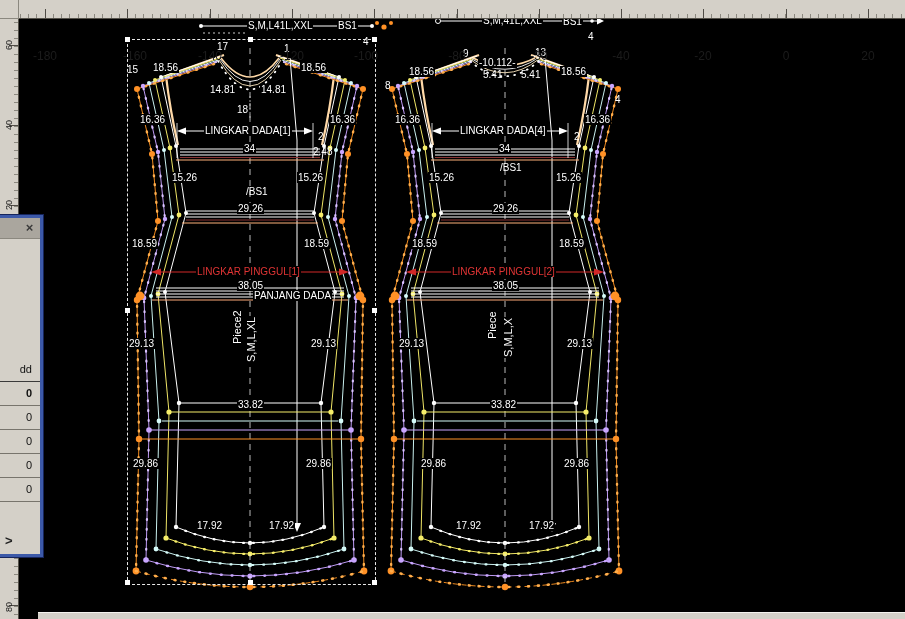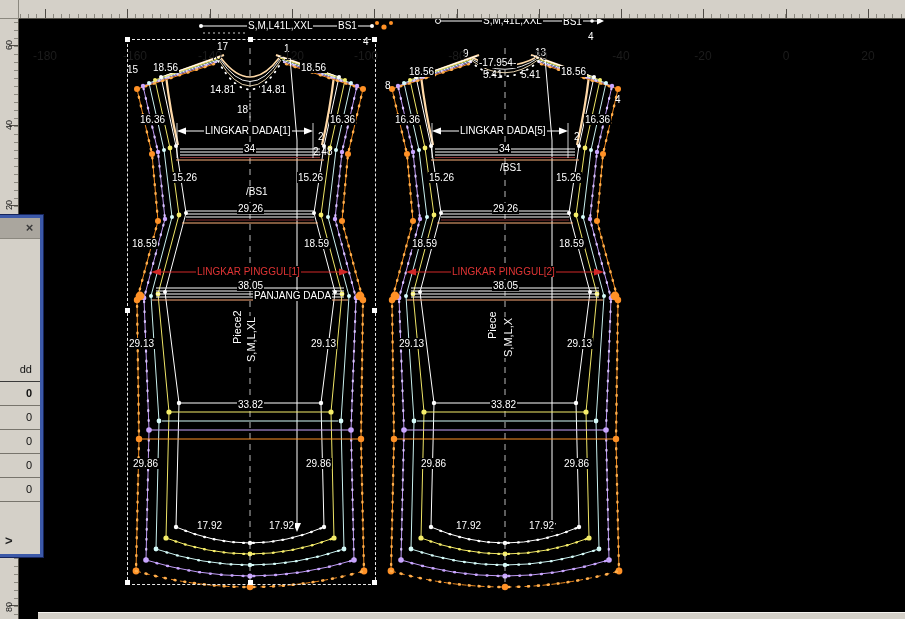--- a/index.html
+++ b/index.html
@@ -247,28 +247,28 @@
     <span class="lbl" style="left:305px;top:458px">29.86</span>
     <span class="lbl" style="left:196px;top:520px">17.92</span>
     <span class="lbl" style="left:268px;top:520px">17.92</span>
   </div>
 
   <div style="position:absolute;left:255px;top:0">
     <span class="lbl nobg" style="left:129px;top:80px">8</span>
     <span class="lbl nobg" style="left:207px;top:48px">9</span>
     <span class="lbl nobg" style="left:279px;top:47px">13</span>
     <span class="lbl nobg" style="left:359px;top:94px">4</span>
-    <span class="lbl" style="left:223px;top:57px">-17.954-</span>
+    <span class="lbl" style="left:223px;top:57px">-10.112-</span>
     <span class="lbl nobg" style="left:227px;top:69px">5.41</span>
     <span class="lbl nobg" style="left:265px;top:69px">5.41</span>
     <span class="lbl" style="left:153px;top:66px">18.56</span>
     <span class="lbl" style="left:305px;top:66px">18.56</span>
     <span class="lbl" style="left:139px;top:114px">16.36</span>
     <span class="lbl" style="left:329px;top:114px">16.36</span>
-    <span class="lbl" style="left:204px;top:125px">LINGKAR DADA[5]</span>
+    <span class="lbl" style="left:204px;top:125px">LINGKAR DADA[4]</span>
     <span class="lbl nobg" style="left:318px;top:131px">2</span>
     <span class="lbl" style="left:243px;top:143px">34</span>
     <span class="lbl" style="left:173px;top:172px">15.26</span>
     <span class="lbl" style="left:300px;top:172px">15.26</span>
     <span class="lbl nobg" style="left:244px;top:162px">/BS1</span>
     <span class="lbl" style="left:237px;top:203px">29.26</span>
     <span class="lbl" style="left:156px;top:238px">18.59</span>
     <span class="lbl" style="left:303px;top:238px">18.59</span>
     <span class="lbl red" style="left:196px;top:266px">LINGKAR PINGGUL[2]</span>
     <span class="lbl" style="left:237px;top:280px">38.05</span>

